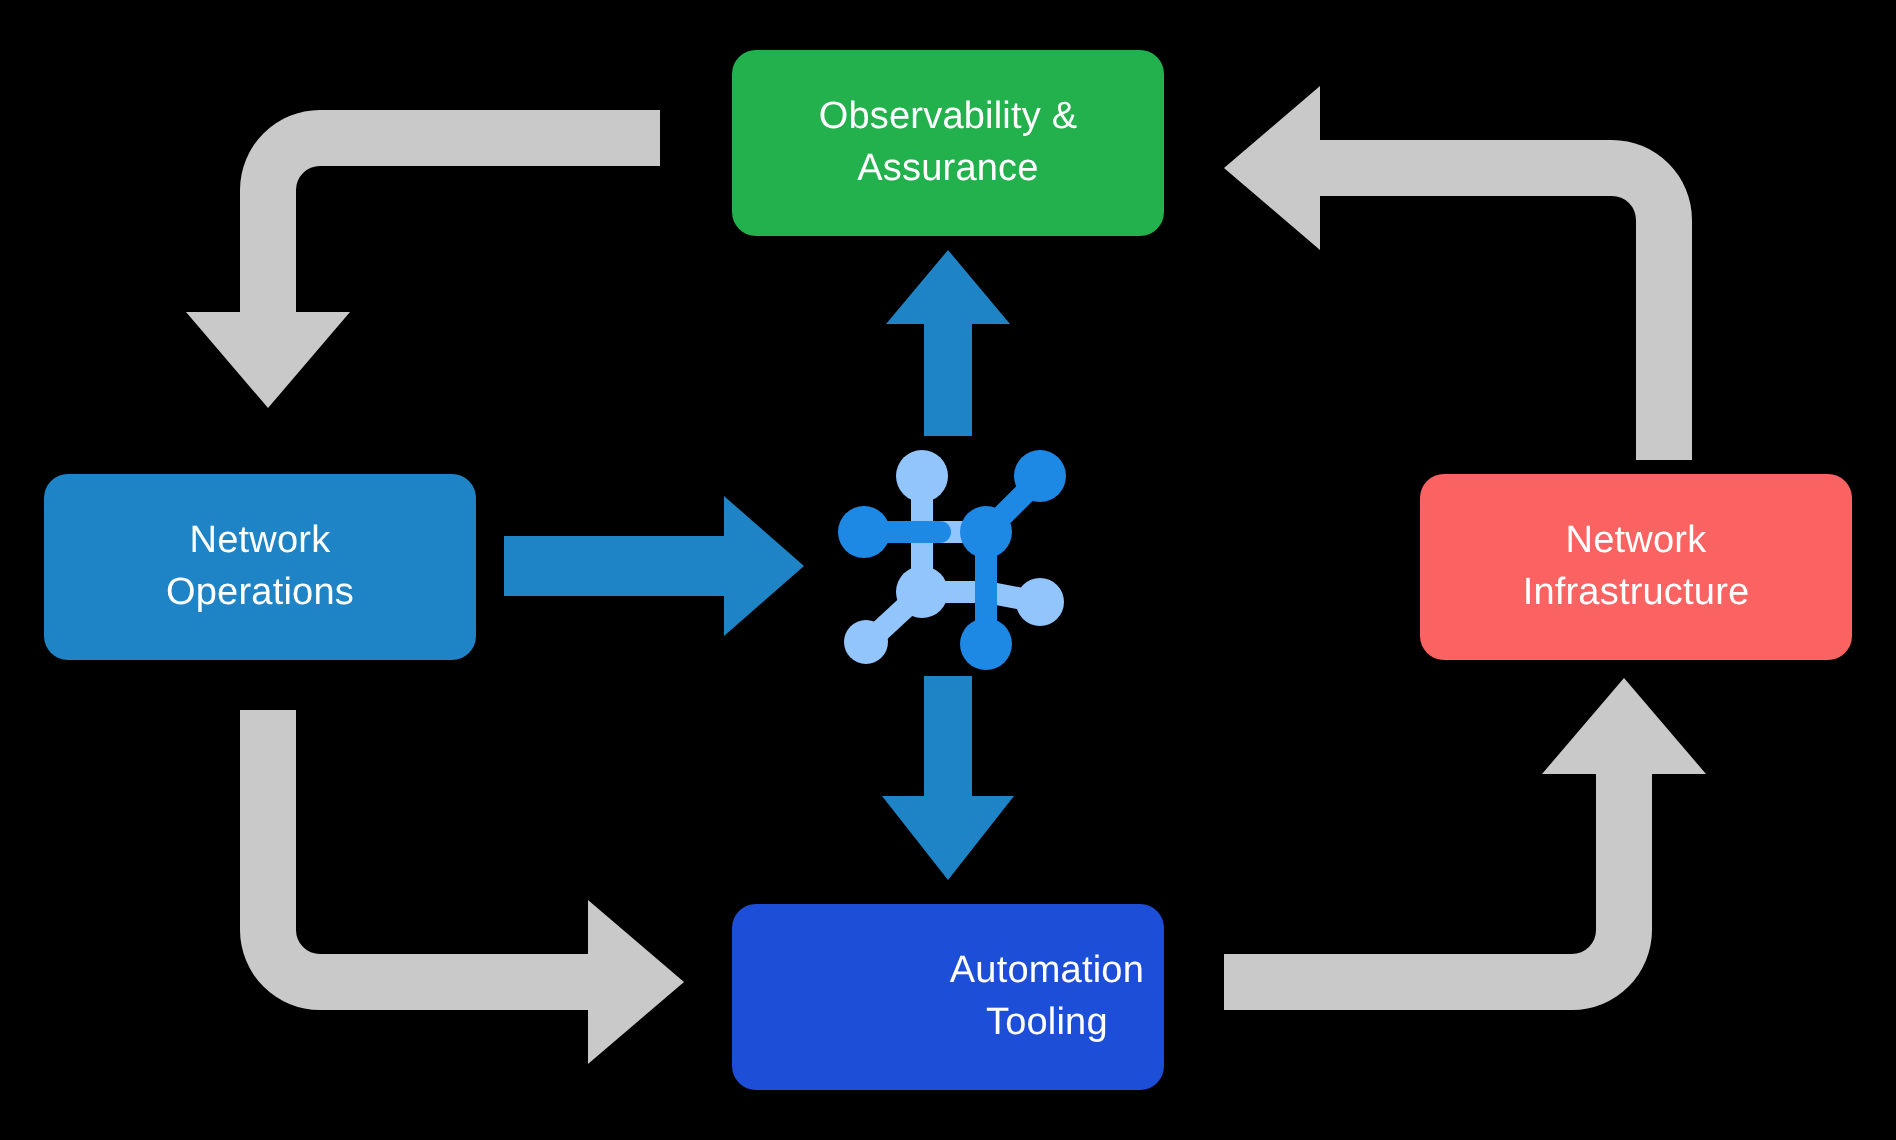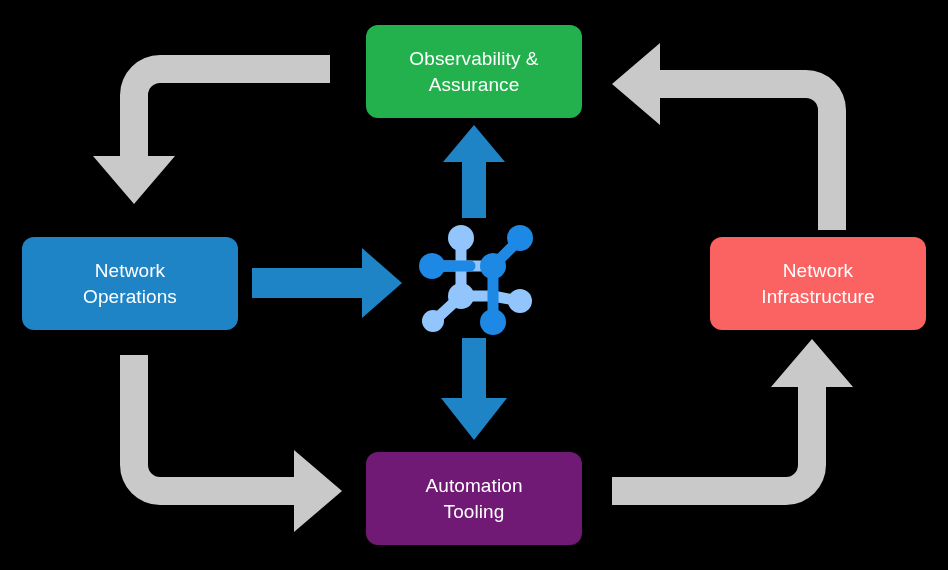--- a/index.html
+++ b/index.html
@@ -54,21 +54,22 @@
   #box-network-operations {
     left: 22px; top: 237px; width: 216px; height: 93px;
     background: #1f84c6;
   }
   #box-network-infrastructure {
     left: 710px; top: 237px; width: 216px; height: 93px;
     background: #fb6262;
   }
   #box-automation-tooling {
     left: 366px; top: 452px; width: 216px; height: 93px;
-    background: #701a75;
+    background: #1d4ed8;
+    justify-content: flex-end;
   }
 </style>
 </head>
 <body>
 
 <div id="canvas">
 
   <svg class="svg-layer" viewBox="0 0 948 570">
 
     <g>

